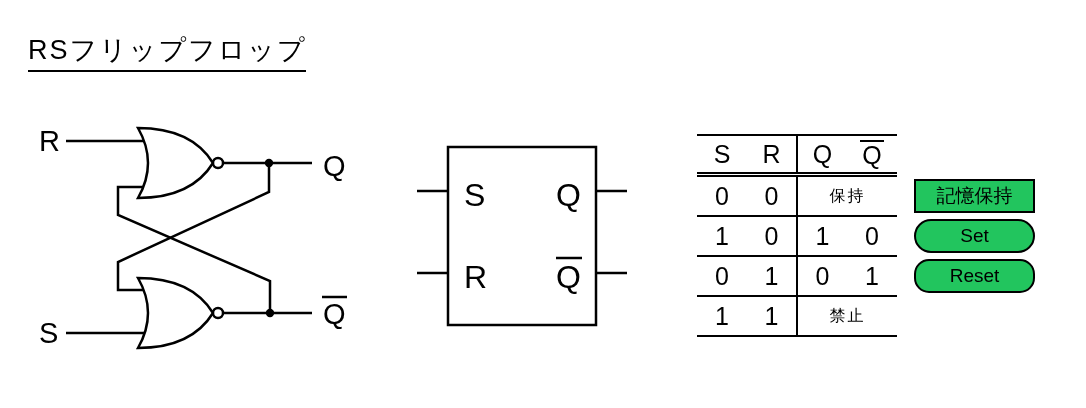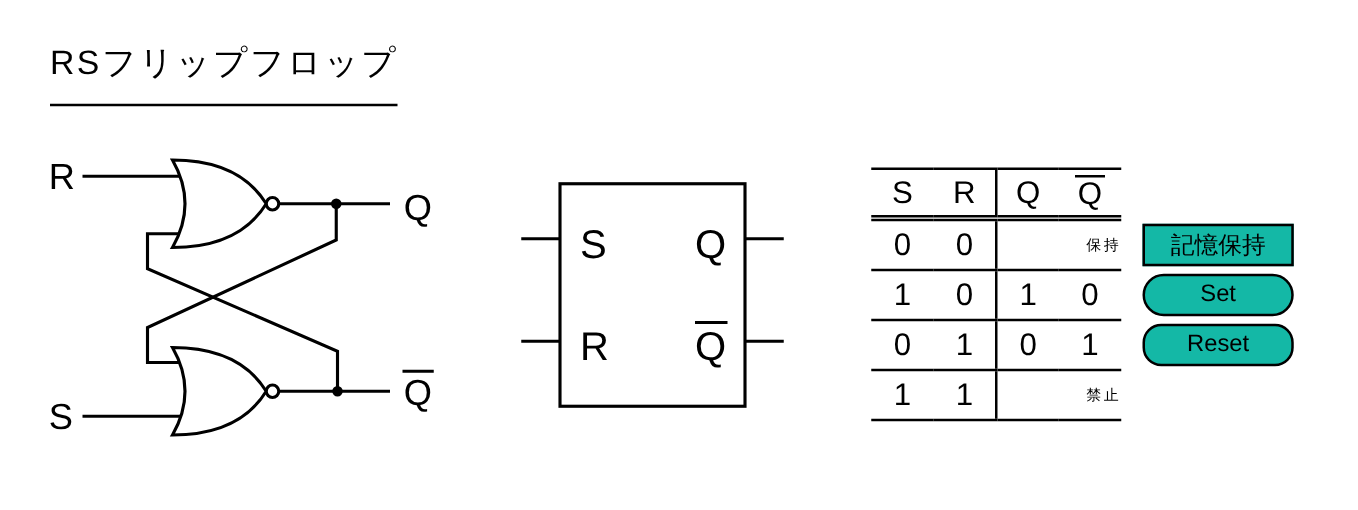--- a/index.html
+++ b/index.html
@@ -4,42 +4,42 @@
 <style>
   html,body{margin:0;padding:0;}
   body{
     width:1086px;height:408px;position:relative;overflow:hidden;
     background:#ffffff;color:#000;
     font-family:"Liberation Sans","DejaVu Sans",sans-serif;
   }
   .abs{position:absolute;}
   
   #title{
-    left:40px;top:34px;width:278px;
+    left:28px;top:34px;width:278px;
     font-size:27px;letter-spacing:2px;line-height:32px;
-    border-bottom:2px solid #000;padding-bottom:17px;
+    border-bottom:2px solid #000;padding-bottom:4px;
     white-space:nowrap;
   }
   
   svg text{font-family:"Liberation Sans","DejaVu Sans",sans-serif;fill:#000;}
   
   #truth-table{left:697px;top:134px;}
   table{border-collapse:collapse;width:200px;table-layout:fixed;}
   th,td{padding:0;margin:0;text-align:center;vertical-align:middle;
         font-weight:normal;font-size:25px;line-height:1;}
   thead th{border-top:2px solid #000;border-bottom:5px double #000;height:36px;}
   tbody td{border-bottom:2px solid #000;height:38px;}
   .divL{border-left:2px solid #000;}
-  .kanji{font-size:12px;letter-spacing:2px;text-align:right;}
+  .kanji{font-size:16px;letter-spacing:2px;}
   .overline-txt{display:inline-block;border-top:2px solid #000;padding:1px 2px 0 2px;}
   
   .anno{
     left:914px;width:121px;height:34px;box-sizing:border-box;
     border:2px solid #000;display:flex;align-items:center;justify-content:center;
-    font-size:19px;background:#14b8a6;
+    font-size:19px;background:#22c55e;
   }
   #anno-0{top:179px;}
   #anno-1{top:219px;border-radius:17px;}
   #anno-2{top:259px;border-radius:15px;}
 </style>
 </head>
 <body>
 
 <div id="title" class="abs">RSフリップフロップ</div>
 

